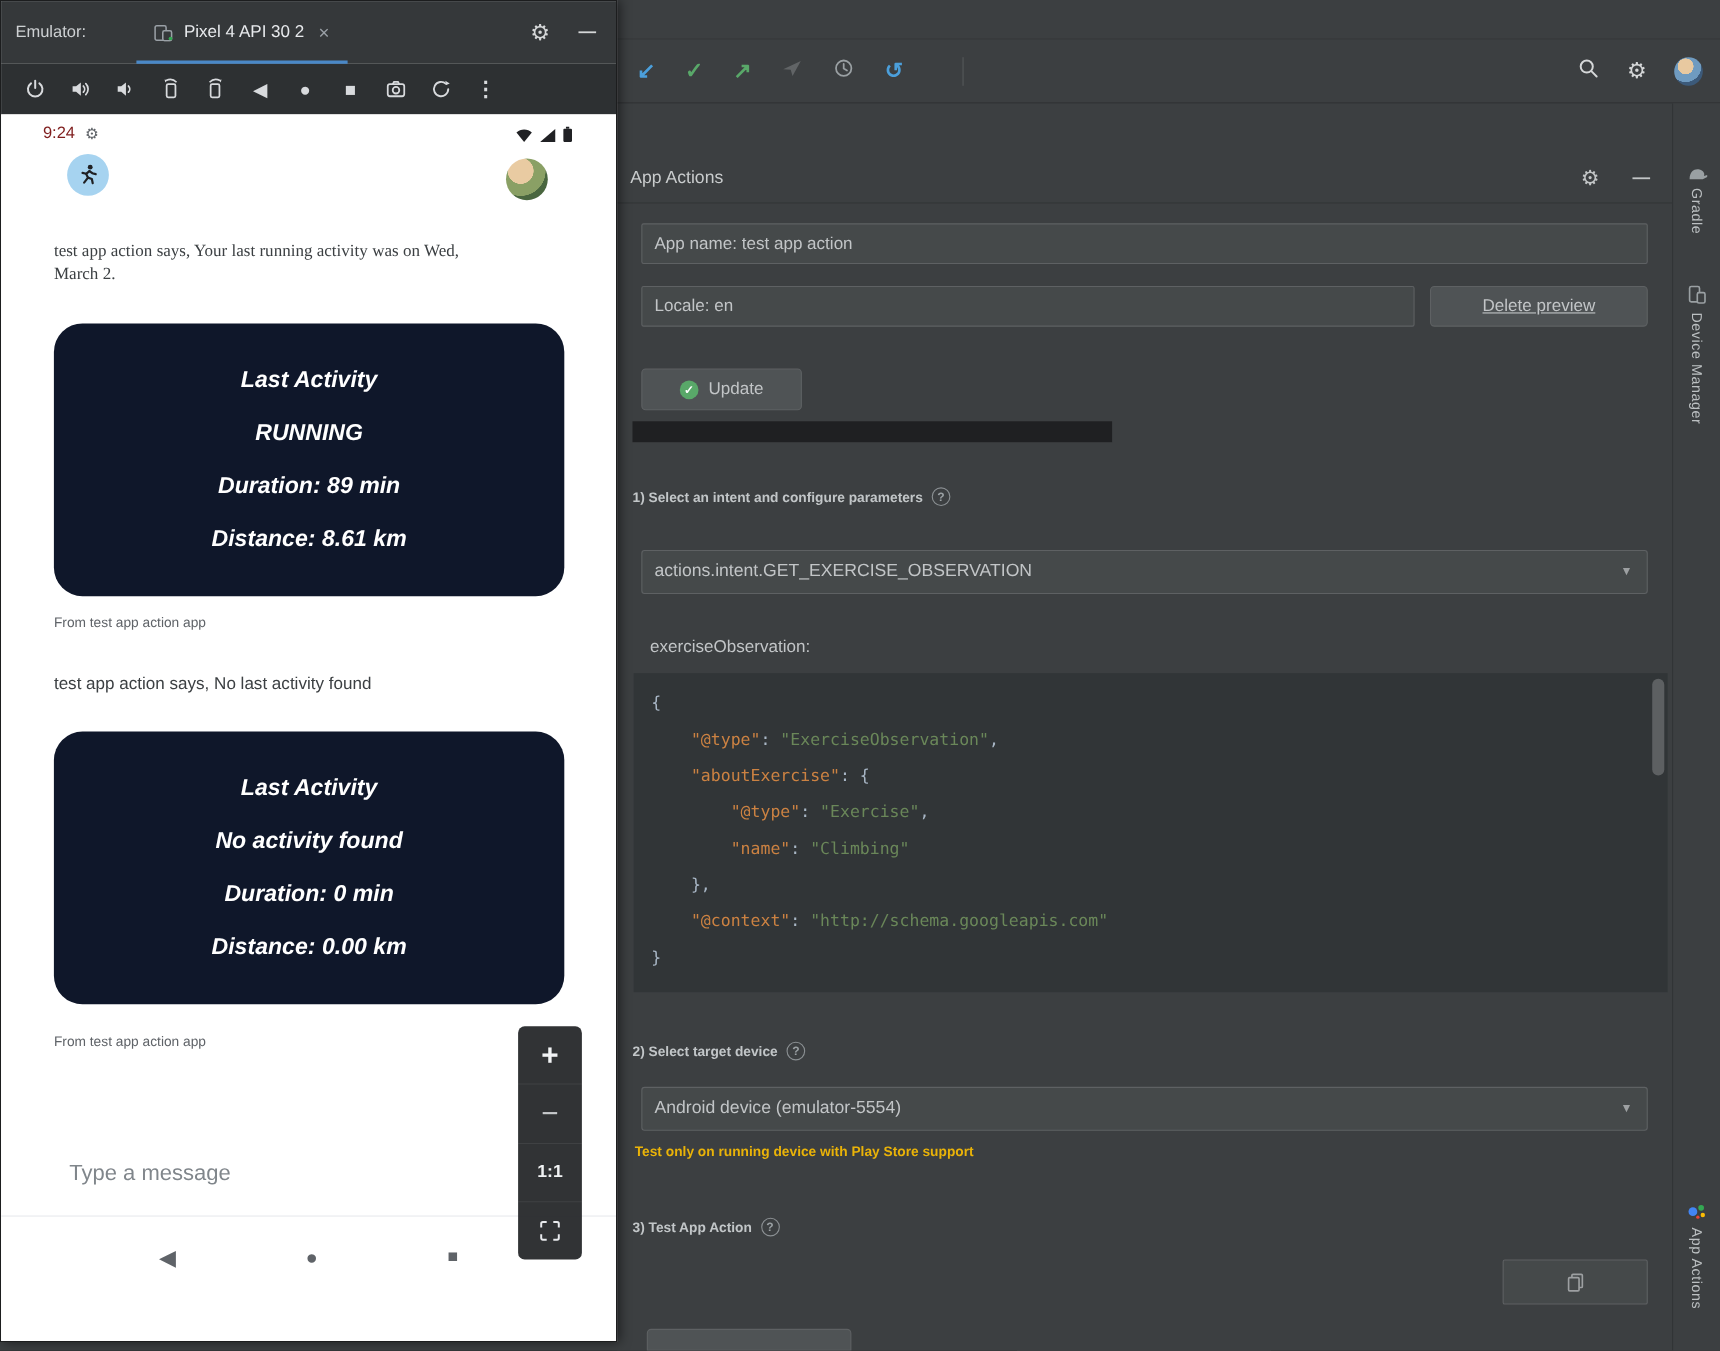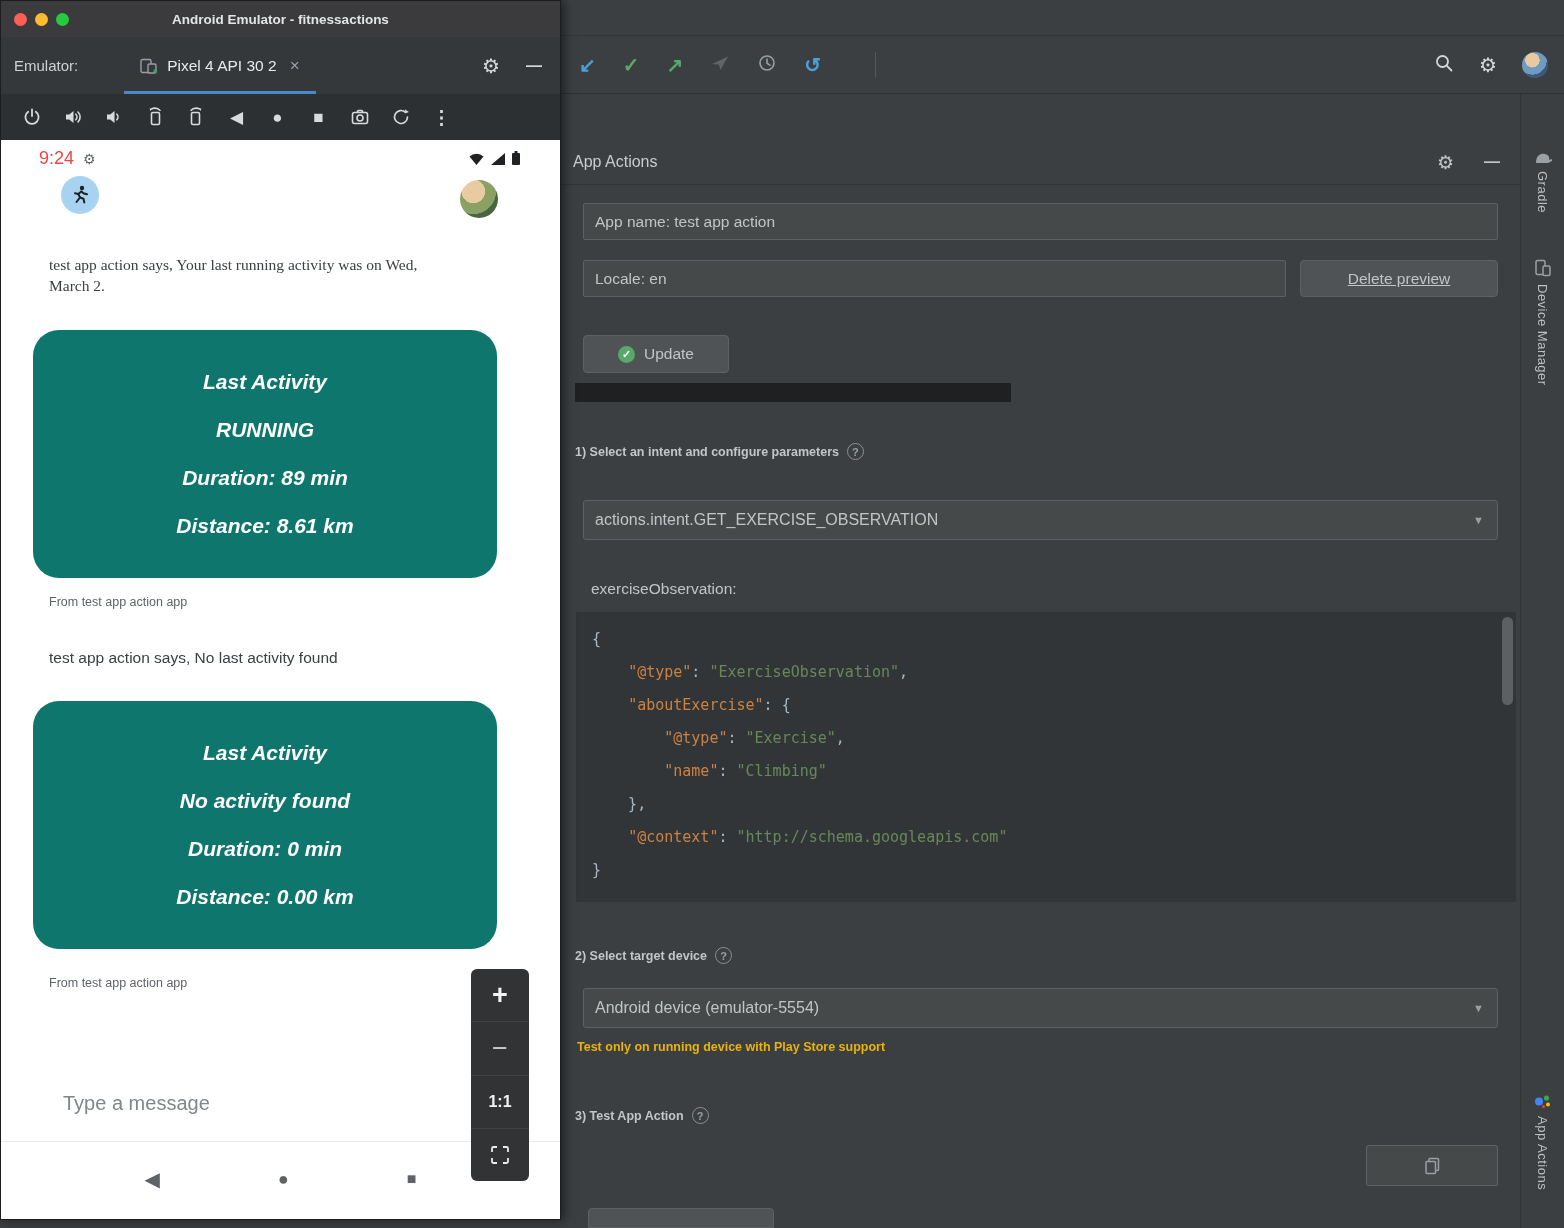--- a/index.html
+++ b/index.html
@@ -28,31 +28,31 @@
   .emu-tb-min { font-size:16px; font-weight:bold; }
 
   .emu-controls { height:46px; background:#2d3032; display:flex; align-items:center; padding-left:10px; flex:0 0 auto; }
   .ctrl { width:41px; display:flex; justify-content:center; align-items:center; color:#d8dadd; }
   .ctrl-txt { font-size:17px; line-height:1; }
   .ctrl-kebab { font-size:19px; font-weight:bold; }
 
   
   .phone { flex:1; background:#fff; position:relative; overflow:hidden; }
   .pstatus { position:absolute; top:8px; left:38px; display:flex; gap:9px; align-items:center; }
-  .pstatus-time { color:#ef4444; font-size:18px; }
+  .pstatus-time { color:#7f1d1d; font-size:15px; }
   .pstatus-gear { color:#5f6368; font-size:14px; }
   .pstatus-right { position:absolute; top:11px; right:40px; display:flex; gap:7px; align-items:flex-end; }
   .avatar-bot { position:absolute; left:60px; top:36px; width:38px; height:38px; border-radius:50%;
                 background:#a6d3f0; display:flex; align-items:center; justify-content:center; }
   .avatar-user { position:absolute; right:62px; top:40px; width:38px; height:38px; border-radius:50%;
                  background:radial-gradient(circle at 35% 30%, #e9cba2 0 32%, #8aa065 33% 62%, #49663f 63% 100%); }
   .pmsg { position:absolute; left:48px; color:#3c4043; font-size:15.5px; line-height:21px; }
   .pmsg-1 { top:114px; width:370px;font-family:Liberation Serif, serif; }
   .pmsg-2 { top:507px; white-space:nowrap; }
-  .pcard { position:absolute; left:32px; width:464px; height:248px; background:#0f766e; border-radius:26px;
+  .pcard { position:absolute; left:48px; width:464px; height:248px; background:#0f172a; border-radius:26px;
            display:flex; flex-direction:column; justify-content:space-evenly; align-items:center; padding:16px 0; }
   .pcard-1 { top:190px; } .pcard-2 { top:561px; }
   .pcard-line { color:#ffffff; font-weight:bold; font-style:italic; font-size:21px; }
   .pattr { position:absolute; left:48px; color:#5f6368; font-size:12.5px; }
   .pattr-1 { top:455px; } .pattr-2 { top:836px; }
   .pcompose { position:absolute; left:62px; top:952px; color:#80868b; font-size:20px; }
   .pdivider { position:absolute; left:0; right:0; top:1001px; border-top:1px solid #e8eaed; }
   .pnav { position:absolute; top:1001px; left:0; right:0; height:76px; display:flex; align-items:center;
           justify-content:center; gap:118px; color:#5f6368; }
   .pnav-back{font-size:20px} .pnav-home{font-size:18px} .pnav-overview{font-size:16px}
@@ -259,28 +259,20 @@
             <circle cx="12.5" cy="4" r="2.6" fill="#34a853"></circle>
             <circle cx="14" cy="10.5" r="2" fill="#fbbc04"></circle>
             <circle cx="9.5" cy="12.5" r="1.5" fill="#ea4335"></circle>
           </svg>
         <span class="vtext">App Actions</span>
       </div>
     </div>
   </div>
 
   <div class="emu">
-    <div class="emu-titlebar">
-      <div class="traffic">
-        <span class="tl tl-red"></span>
-        <span class="tl tl-yellow"></span>
-        <span class="tl tl-green"></span>
-      </div>
-      <div class="emu-title">Android Emulator - fitnessactions</div>
-    </div>
 
     <div class="emu-toolbar">
       <span class="emu-label">Emulator:</span>
       <div class="emu-tab">
         <svg width="18" height="16" viewBox="0 0 18 16">
             <rect x="1" y="1.5" width="10" height="13" rx="1.5" stroke="#9aa0a6" stroke-width="1.4" fill="none"></rect>
             <rect x="8" y="6" width="8" height="9" rx="1.5" fill="#35383a" stroke="#9aa0a6" stroke-width="1.4"></rect>
             <circle cx="15" cy="13" r="1.7" fill="#34a853"></circle>
           </svg>
         <span class="emu-tab-title">Pixel 4 API 30 2</span>

